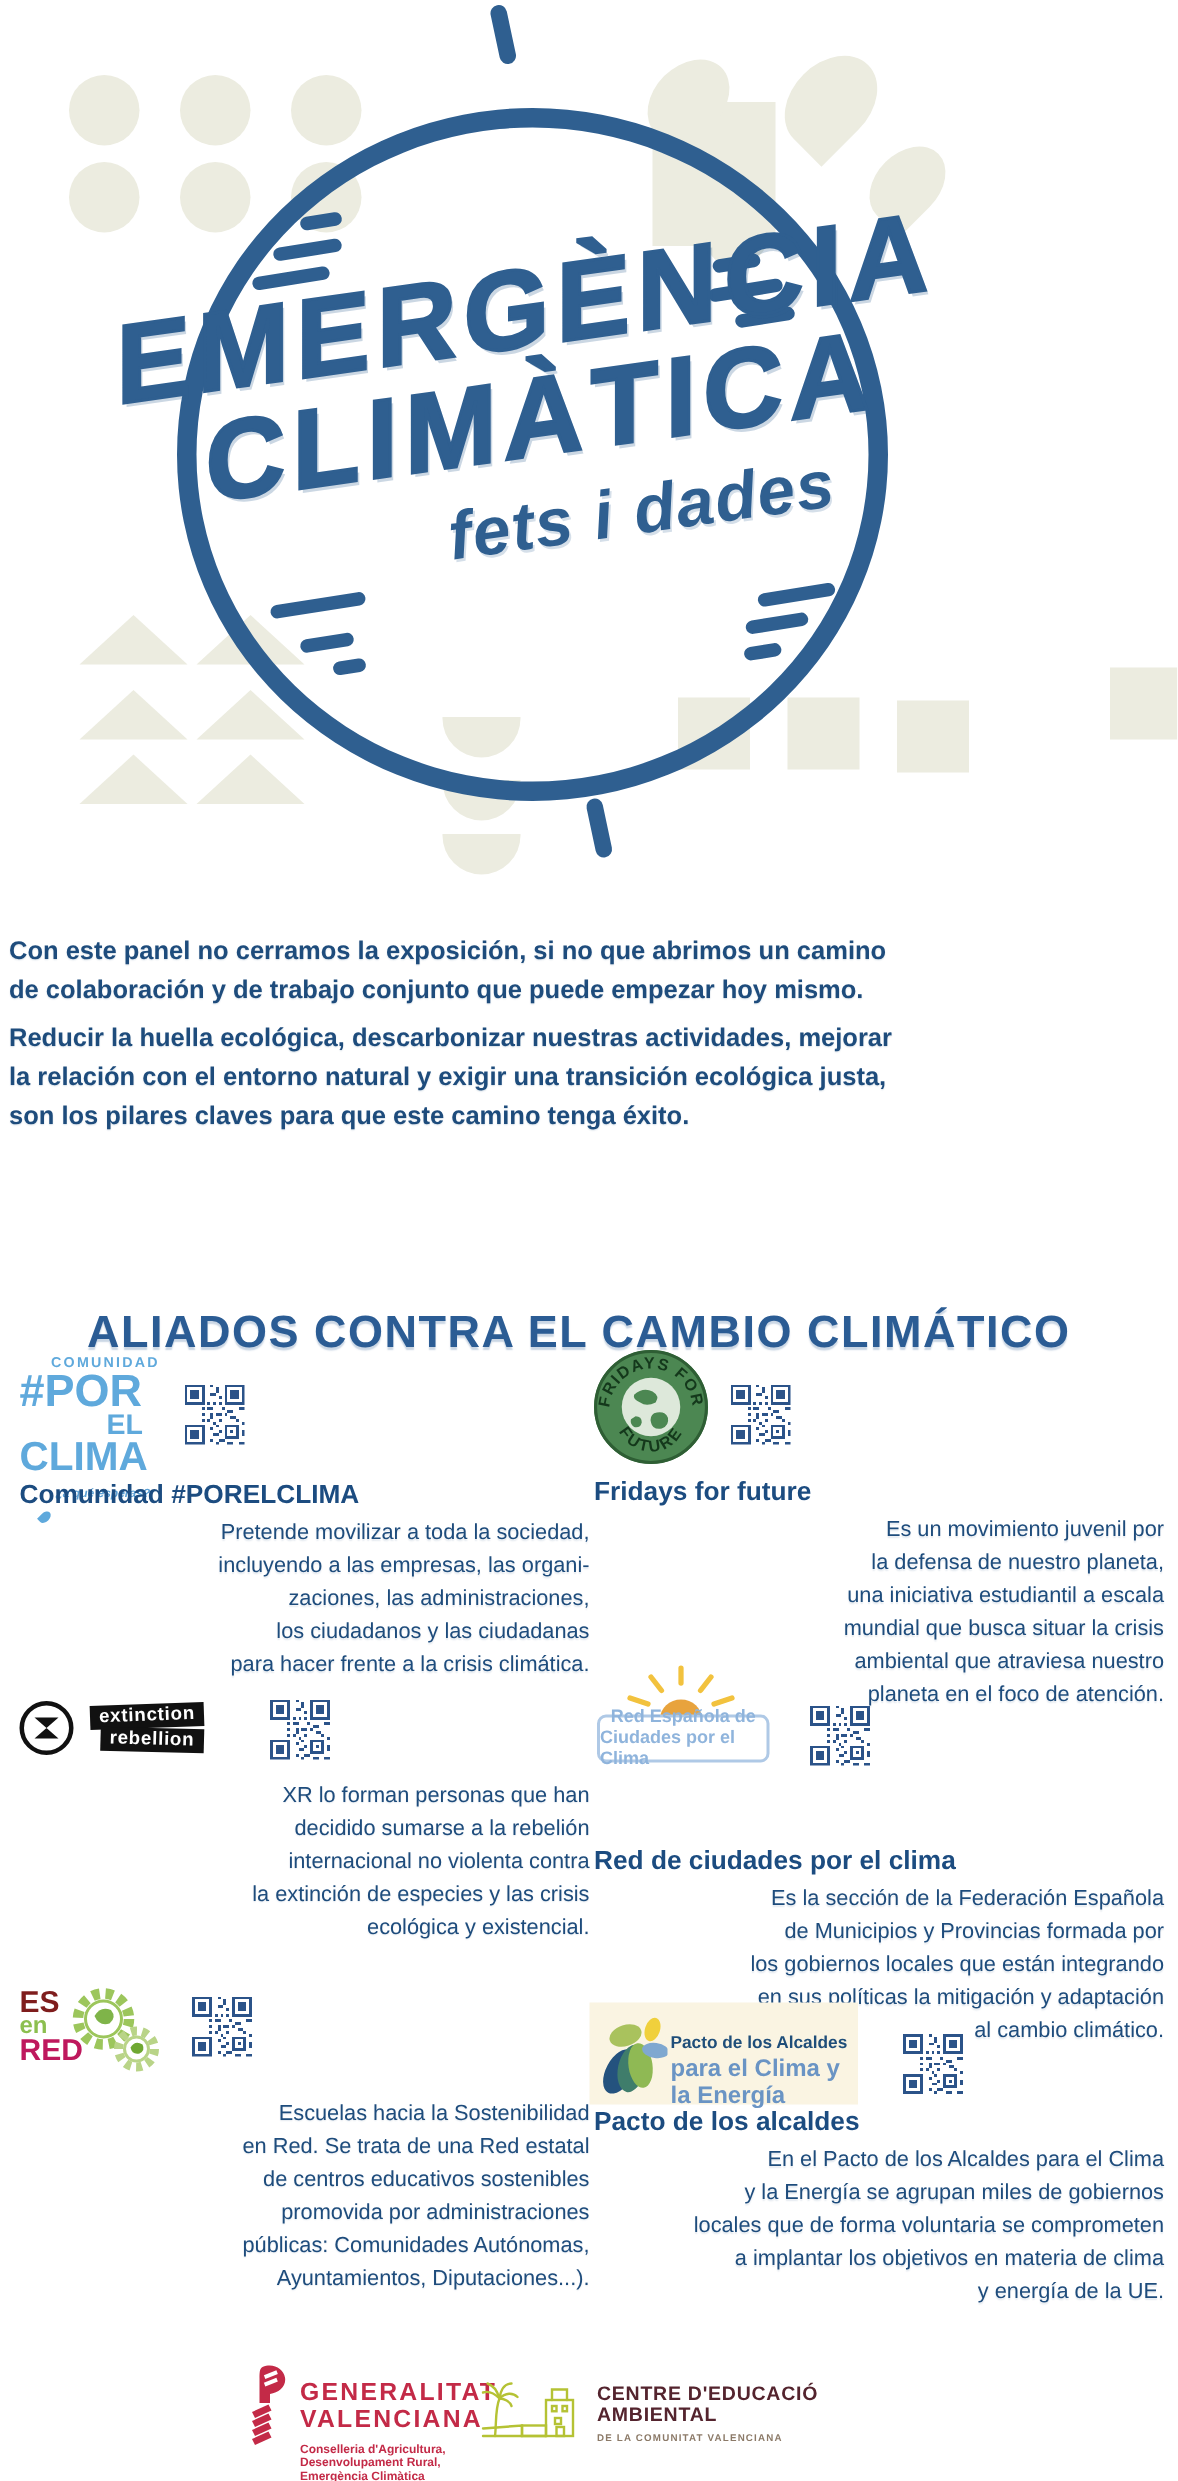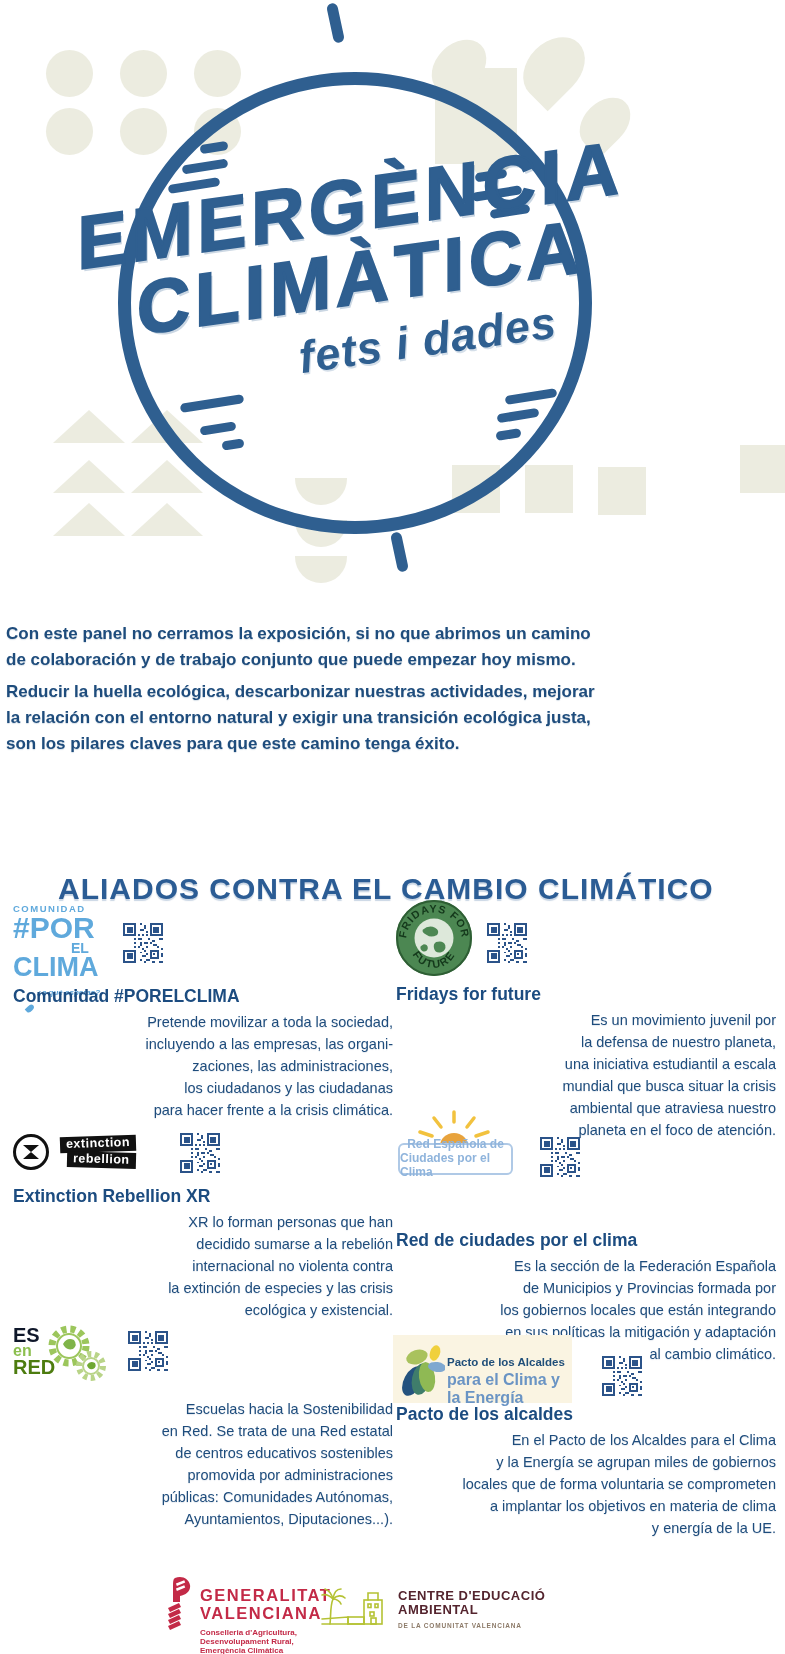--- a/index.html
+++ b/index.html
@@ -31,41 +31,41 @@
   .heading{position:absolute;left:42px;top:856px;font-size:30px;font-weight:bold;color:#2B5C94;
            letter-spacing:1px;text-shadow:0 2px 1px rgba(43,92,148,0.25);}
   
   .card{position:absolute;width:380px;}
   .card-title{font-size:17.5px;font-weight:bold;color:#1C4C80;margin:0 0 4px 0;}
   .card-body{font-size:14.5px;line-height:22px;font-weight:normal;color:#1E4C7C;margin:0;
              white-space:pre-line;text-shadow:0 1px 1px rgba(30,76,124,0.12);text-align:right;}
   .qr{position:absolute;width:40px;height:40px;}
   
   .pcl{position:absolute;left:13px;top:903px;width:110px;color:#5FA9DC;font-weight:bold;}
-  .pcl-top{font-size:9.5px;letter-spacing:1.5px;margin-left:0;}
+  .pcl-top{font-size:9.5px;letter-spacing:1.5px;margin-left:21px;}
   .pcl-big{font-size:30px;line-height:0.95;letter-spacing:0;}
-  .pcl-el{font-size:14px;line-height:0.8;margin-left:58px;}
+  .pcl-el{font-size:19px;line-height:0.8;margin-left:58px;}
   .pcl-clima{font-size:27px;line-height:1;}
   .pcl-tag{font-size:8px;font-style:italic;color:#5A9FD4;margin:4px 0 0 24px;display:inline-block;}
   .pcl-drop{display:inline-block;width:6px;height:9px;background:#5FA9DC;
             border-radius:50% 50% 50% 0;transform:rotate(45deg);margin-left:14px;vertical-align:middle;}
   
   .xr-circle{position:absolute;left:13px;top:1134px;width:30px;height:30px;border:3px solid #111;
              border-radius:50%;}
   .xr-box{position:absolute;background:#111;color:#fff;font-weight:bold;font-size:12.5px;
           letter-spacing:0.5px;padding:1px 6px;line-height:1.1;}
   
   .red-box{position:absolute;left:398px;top:1143px;width:111px;height:28px;border:2px solid #AFC9E6;
            border-radius:6px;background:#fff;display:flex;flex-direction:column;align-items:center;
            justify-content:center;font-size:12px;font-weight:bold;color:#8FB4DC;line-height:1.15;}
   
   .esr{position:absolute;left:13px;top:1326px;width:100px;height:64px;font-weight:bold;line-height:0.9;}
-  .esr .l1{font-size:20px;color:#0f172a;}
+  .esr .l1{font-size:20px;color:#7f1d1d;}
   .esr .l2{font-size:16px;color:#8CBF4F;}
-  .esr .l3{font-size:20px;color:#4d7c0f;}
+  .esr .l3{font-size:20px;color:#be185d;}
   
   .pacto-box{position:absolute;left:393px;top:1335px;width:179px;height:68px;background:#FAF4E2;}
   .pacto-t1{position:absolute;left:54px;top:21px;font-size:11.5px;font-weight:bold;color:#1F4E79;}
   .pacto-t2{position:absolute;left:54px;top:36px;font-size:16px;font-weight:bold;color:#6A94C4;}
   
   .gv-name{font-size:16.5px;font-weight:bold;color:#C32A47;letter-spacing:1.5px;line-height:1.1;}
   .gv-dept{font-size:8px;font-weight:bold;color:#C32A47;line-height:9px;white-space:pre-line;margin-top:6px;}
   .ce-name{font-size:13px;font-weight:bold;color:#54242E;letter-spacing:0.5px;line-height:1.1;}
   .ce-sub{font-size:6.5px;font-weight:bold;color:#8C7A68;letter-spacing:0.8px;margin-top:4px;}
 </style>
@@ -259,21 +259,20 @@
   </svg>
   <div class="red-box">
     <span>Red Española de</span>
     <span>Ciudades por el Clima</span>
   </div>
   <svg class="qr" style="left:540px;top:1137px" viewBox="0 0 21 21">
       <use href="#qr-sym"></use>
     </svg>
 
   <div class="card" style="left:13px;top:1186px">
-    <h3 class="card-title">Extinction Rebellion XR</h3>
     <p class="card-body">XR lo forman personas que han
 decidido sumarse a la rebelión
 internacional no violenta contra
 la extinción de especies y las crisis
 ecológica y existencial.</p>
   </div>
   <div class="card" style="left:396px;top:1230px">
     <h3 class="card-title">Red de ciudades por el clima</h3>
     <p class="card-body">Es la sección de la Federación Española
 de Municipios y Provincias formada por

